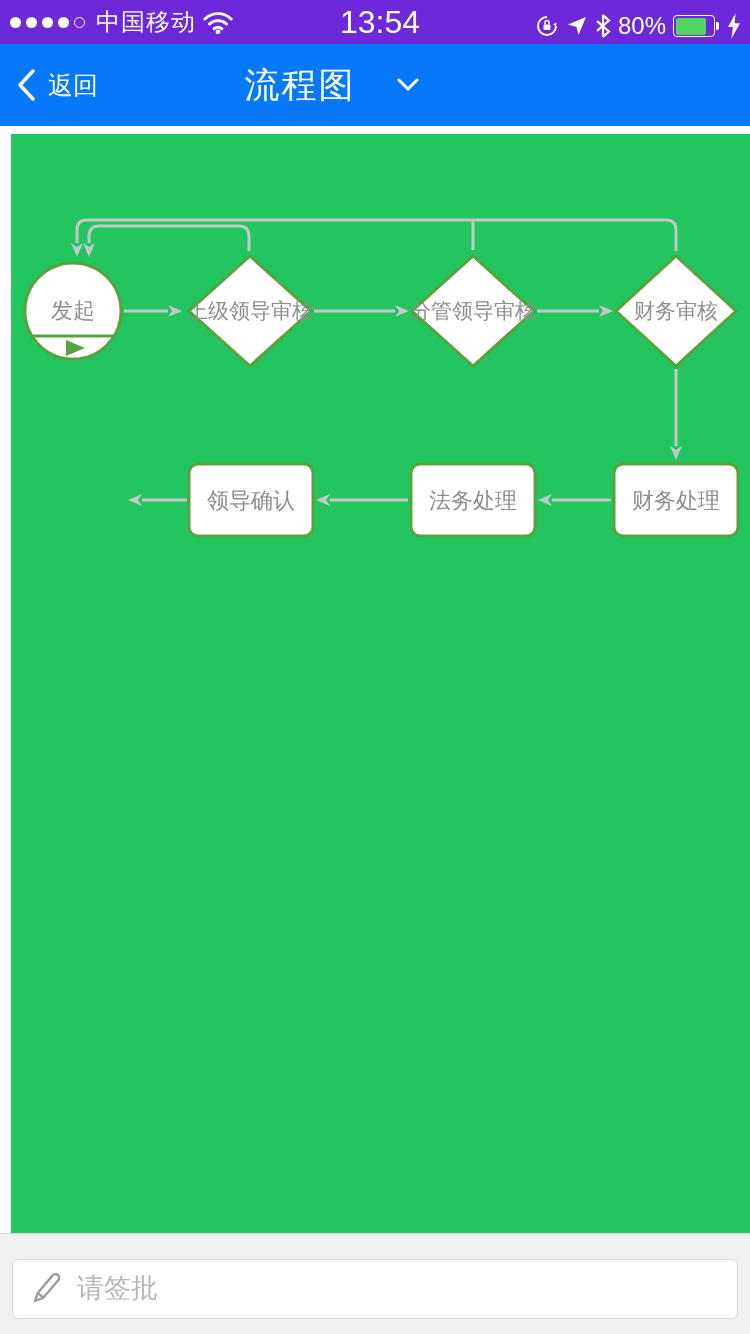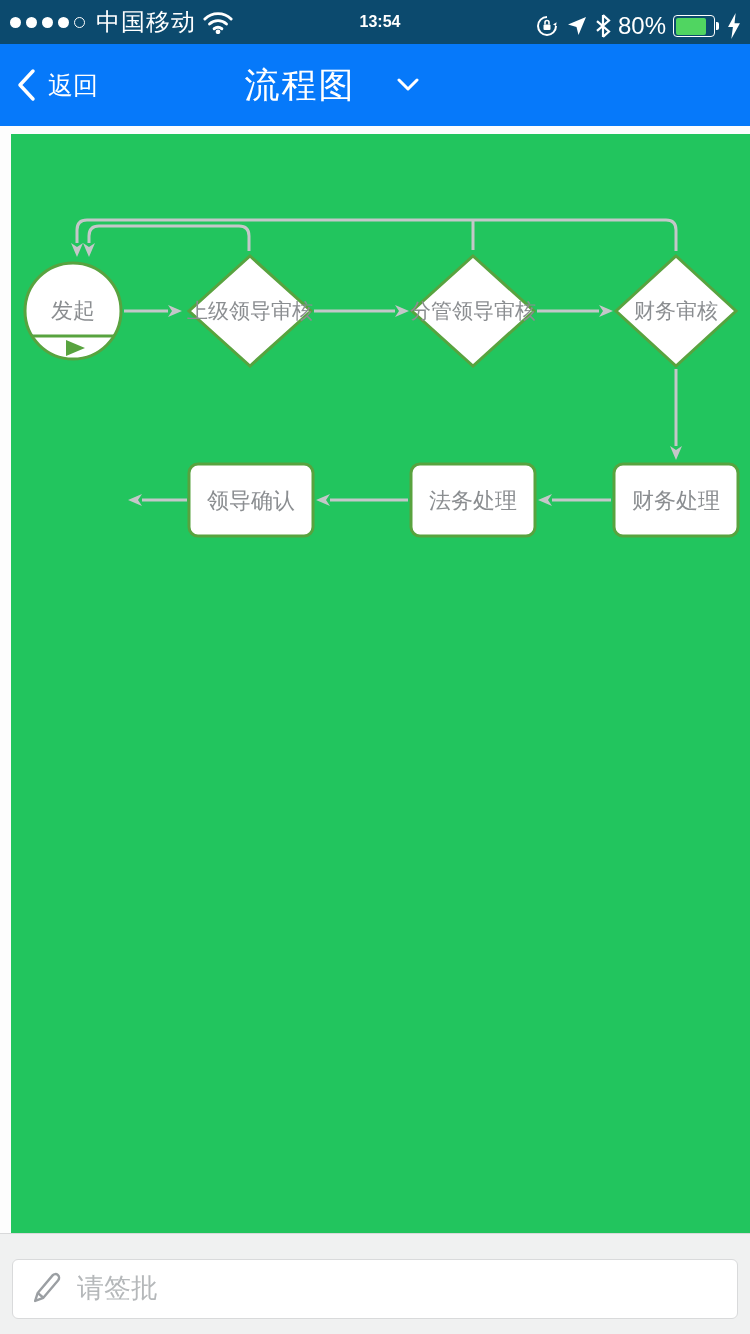--- a/index.html
+++ b/index.html
@@ -1,27 +1,27 @@
 <!DOCTYPE html>
 <html><head>
 <meta charset="utf-8">
 <style>
   html,body{margin:0;padding:0;background:#333;}
   *{box-sizing:border-box;font-family:"Liberation Sans","DejaVu Sans",sans-serif;}
   .phone{position:relative;width:750px;height:1334px;margin:0 auto;background:#fdfdfd;overflow:hidden;}
 
   
-  .statusbar{position:absolute;top:0;left:0;width:750px;height:44px;background:#0c4a6e;color:#fff;
+  .statusbar{position:absolute;top:0;left:0;width:750px;height:44px;background:#6d28d9;color:#fff;
     display:flex;align-items:center;justify-content:space-between;padding:0 8px 0 10px;}
   .sb-left,.sb-right{display:flex;align-items:center;gap:7px;}
   .dots{display:flex;align-items:center;gap:5px;margin-right:4px;}
   .dot{width:11px;height:11px;border-radius:50%;background:#fff;display:inline-block;}
   .dot.hollow{background:transparent;border:1.5px solid #fff;}
   .carrier{font-size:24px;letter-spacing:1px;}
-  .sb-time{position:absolute;left:10px;right:0;text-align:center;font-size:16px;font-weight:700;pointer-events:none;}
+  .sb-time{position:absolute;left:10px;right:0;text-align:center;font-size:32px;font-weight:400;pointer-events:none;}
   .sb-right{position:relative;z-index:2;margin-top:8px;}
   .pct{font-size:24px;}
   .batt{position:relative;width:46px;height:22px;}
   .batt .shell{position:absolute;left:0;top:0;width:42px;height:22px;border:1.5px solid #fff;border-radius:4px;}
   .batt .fill{position:absolute;left:2.5px;top:2.5px;height:17px;border-radius:2px;background:#50d561;}
   .batt .nub{position:absolute;right:0;top:7px;width:3.5px;height:8px;background:#fff;border-radius:0 2px 2px 0;}
 
   
   .navbar{position:absolute;top:44px;left:0;width:750px;height:82px;background:#0679fa;color:#fff;text-decoration:underline;}
   .back{position:absolute;left:16px;top:0;height:82px;display:flex;align-items:center;gap:12px;cursor:pointer;}

